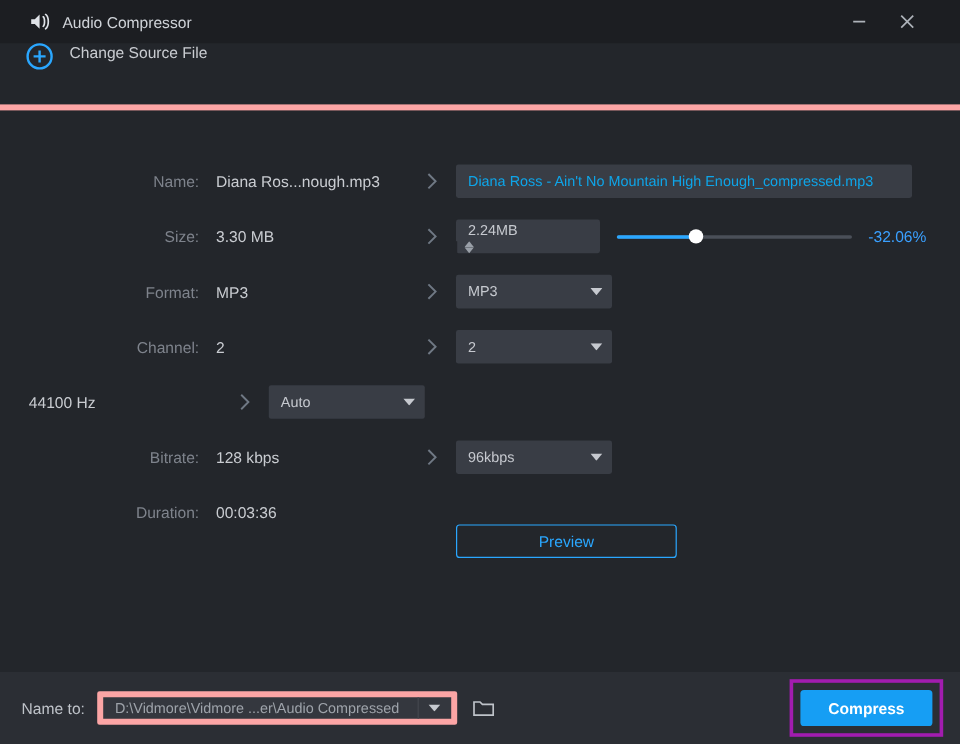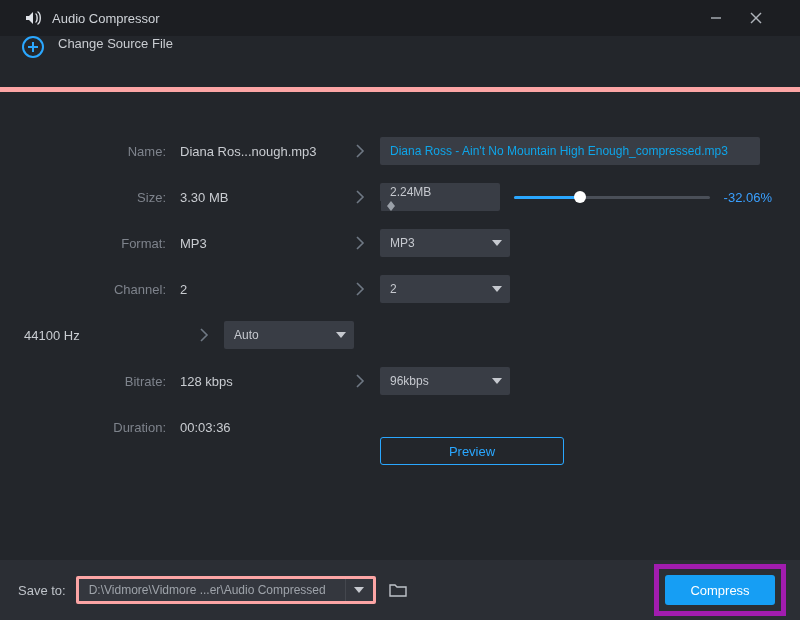--- a/index.html
+++ b/index.html
@@ -200,21 +200,21 @@
     background: #2b2e34;
     display: flex;
     align-items: center;
     padding: 0 14px 0 18px;
   }
   .save-label { color: #bfc3c9; font-size: 13px; margin-right: 10px; }
   .path-box {
     display: flex;
     align-items: center;
     background: #34373e;
-    border: 3px solid #fca5a5;
+    border: 5px solid #fca5a5;
     border-radius: 2px;
     height: 28px;
     width: 300px;
   }
   .path-box .path {
     flex: 1;
     background: transparent;
     border: none;
     color: #9ea3aa;
     padding: 0 10px;
@@ -232,24 +232,25 @@
   }
   .folder-btn {
     width: 28px; height: 28px;
     margin-left: 8px;
     display: flex; align-items: center; justify-content: center;
     color: #bfc3c9;
   }
 
   .compress-wrap {
     margin-left: auto;
-    border: 5px solid #a21caf;
+    border: 3px solid #a21caf;
     padding: 6px;
     display: flex;
     align-items: flex-start;
+    font-weight: bold;
   }
   .compress-btn {
     width: 110px;
     height: 30px;
     background: #169ef4;
     color: #fff;
     border: none;
     border-radius: 3px;
     font-size: 13px;
     display: flex;
@@ -431,21 +432,21 @@
           </svg>
       </div>
       <div class="ctrl-area">
         <div class="preview-btn">Preview</div>
       </div>
     </div>
 
   </div>
 
   <div class="bottombar">
-    <span class="save-label">Save to:</span>
+    <span class="save-label">Name to:</span>
     <div class="path-box">
       <input class="path" value="D:\Vidmore\Vidmore ...er\Audio Compressed" style="">
       <div class="path-caret">
         <svg width="10" height="6" viewBox="0 0 10 6">
             <path d="M0 0l5 6 5-6z" fill="#c6c9cf"></path>
           </svg>
       </div>
     </div>
     <div class="folder-btn">
       <svg width="18" height="14" viewBox="0 0 18 14">

